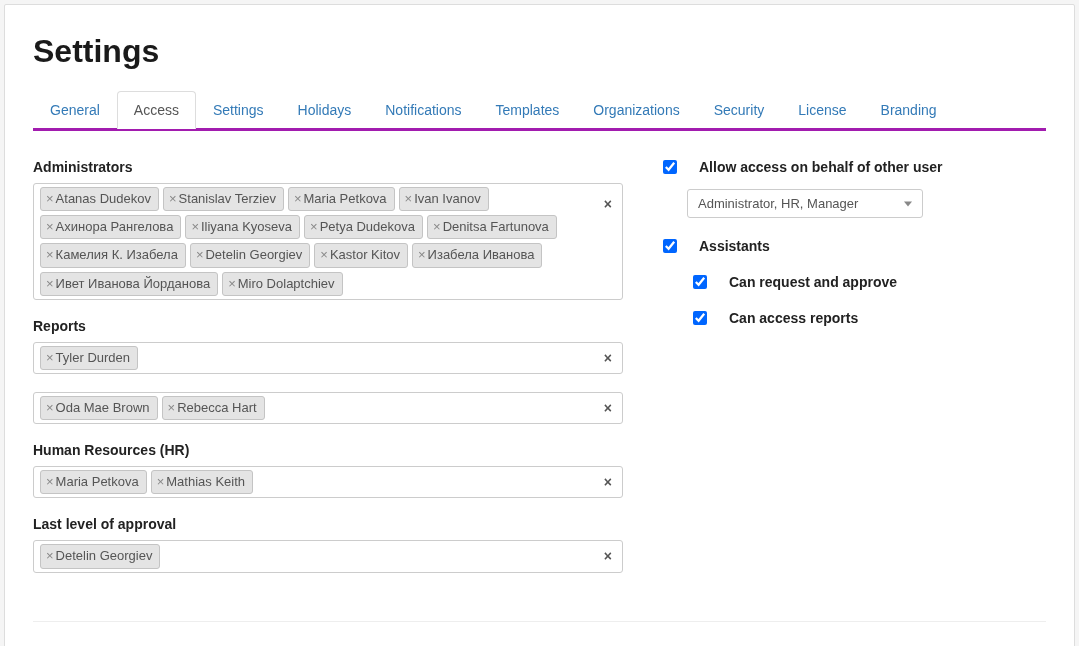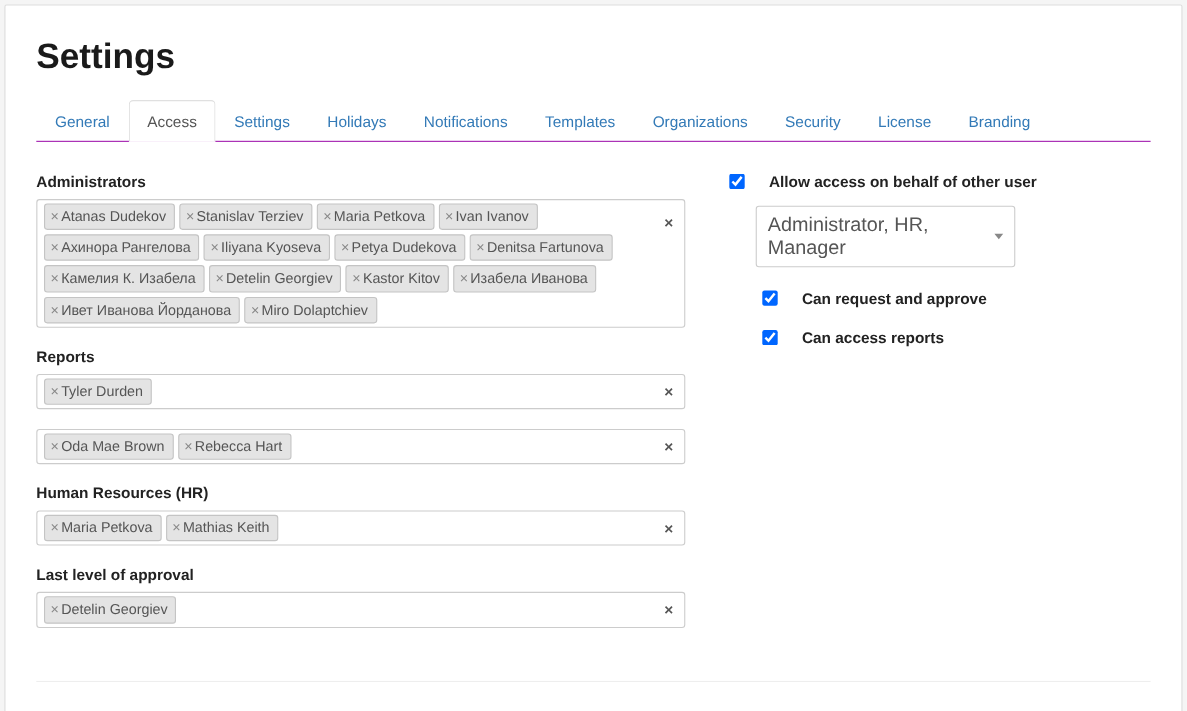--- a/index.html
+++ b/index.html
@@ -23,21 +23,21 @@
       min-height: 638px;
       position: relative;
     }
     .page-title {
       font-size: 32px;
       font-weight: 600;
       color: #1a1a1a;
       margin-bottom: 20px;
     }
     .tabs {
-      border-bottom: 1px solid #a21caf;
+      border-bottom: 3px solid #a21caf;
       display: flex;
       gap: 0;
       margin-bottom: 28px;
     }
     .tab {
       padding: 10px 16px;
       color: #337ab7;
       cursor: pointer;
       font-size: 14px;
       border: 1px solid transparent;
@@ -138,21 +138,21 @@
     }
     .select-wrap {
       margin-left: 24px;
       margin-bottom: 20px;
     }
     .select {
       width: 236px;
       border: 1px solid #ccc;
       border-radius: 3px;
       padding: 6px 28px 6px 10px;
-      font-size: 18px;
+      font-size: 13px;
       color: #555;
       background: #fff;
       position: relative;
       cursor: pointer;
       display: flex;
       align-items: center;
       justify-content: space-between;
     }
     .select-caret {
       position: absolute;
@@ -315,20 +315,24 @@
         <input type="checkbox" checked="" style="">
         <span class="checkbox-label">Allow access on behalf of other user</span>
       </div>
       <div class="select-wrap">
         <div class="select">
           <span>Administrator, HR, Manager</span>
           <span class="select-caret"></span>
         </div>
       </div>
 
+      <div class="checkbox-row">
+        <input type="checkbox" checked="" style="">
+        <span class="checkbox-label">Assistants</span>
+      </div>
 
       <div class="checkbox-row indented" style="margin-top:20px;">
         <input type="checkbox" checked="" style="">
         <span class="checkbox-label">Can request and approve</span>
       </div>
 
       <div class="checkbox-row indented" style="margin-top:20px;">
         <input type="checkbox" checked="" style="">
         <span class="checkbox-label">Can access reports</span>
       </div>

